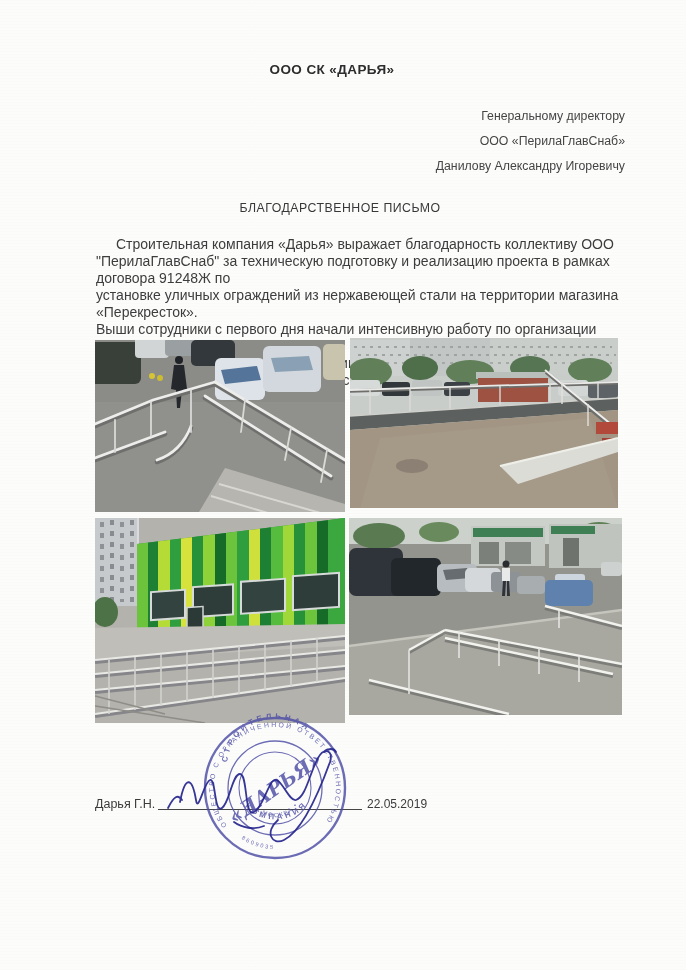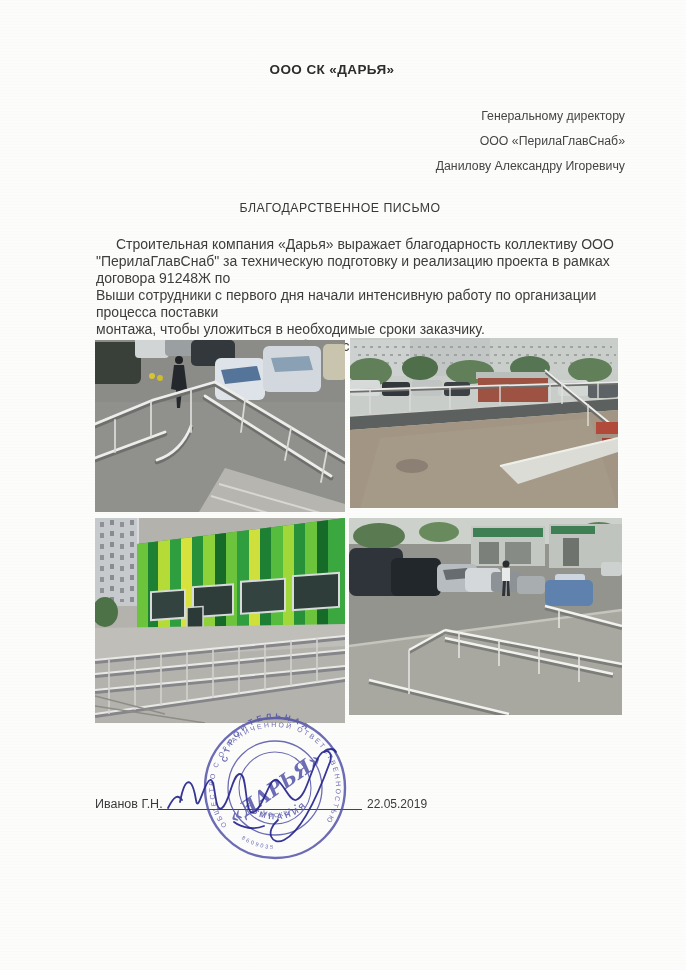--- a/index.html
+++ b/index.html
@@ -56,20 +56,21 @@
     <div>Генеральному директору</div>
     <div>ООО «ПерилаГлавСнаб»</div>
     <div>Данилову Александру Игоревичу</div>
   </div>
 
   <div class="abs heading">БЛАГОДАРСТВЕННОЕ ПИСЬМО</div>
 
   <div class="abs body-text">
     <div class="indent">Строительная компания «Дарья» выражает благодарность коллективу ООО</div>
     <div>"ПерилаГлавСнаб" за техническую подготовку и реализацию проекта в рамках договора 91248Ж по</div>
+    <div>установке уличных ограждений из нержавеющей стали на территории магазина «Перекресток».</div>
     <div>Выши сотрудники с первого дня начали интенсивную работу по организации процесса поставки</div>
     <div>монтажа, чтобы уложиться в необходимые сроки заказчику.</div>
     <div class="indent">В результате совместной работы все поставленные задачи были выполнены блестяще.</div>
   </div>
 
   <figure class="photo" id="ph1" style="margin:0">
     <svg width="250" height="172" viewBox="0 0 250 172" preserveAspectRatio="none">
       <rect x="0" y="0" width="250" height="172" fill="#90908c"></rect>
       <rect x="0" y="0" width="250" height="62" fill="#8b8b87"></rect>
       <g>
@@ -308,21 +309,21 @@
             <line x1="150" y1="122" x2="150" y2="148"></line>
           <line x1="190" y1="130" x2="190" y2="156"></line>
             <line x1="230" y1="138" x2="230" y2="164"></line>
           <line x1="210" y1="92" x2="210" y2="110"></line>
             <line x1="60" y1="132" x2="60" y2="176"></line>
         </g>
       </g>
     </svg>
   </figure>
 
-  <div class="abs sig-name">Иванов Г.Н.</div>
+  <div class="abs sig-name">Дарья Г.Н.</div>
   <div class="abs sig-line"></div>
   <div class="abs sig-date">22.05.2019</div>
 
   <svg class="abs stamp" viewBox="0 0 162 158" opacity="0.82">
     <defs>
       <path id="arcOuterTop" d="M 33.3 117.2 A 61 61 0 1 1 126.7 117.2" fill="none"></path>
       <path id="arcOuterBottom" d="M 27.2 108.5 A 61 61 0 0 0 132.8 108.5" fill="none"></path>
       <path id="arcInnerTop" d="M 43.3 87.8 A 48 48 0 1 1 116.7 87.8" fill="none"></path>
       <path id="arcInnerBottom" d="M 44.3 91 A 44 44 0 0 0 115.7 91" fill="none"></path>
       <path id="arcCity" d="M 57.5 95 A 27 27 0 0 0 102.5 95" fill="none"></path>

